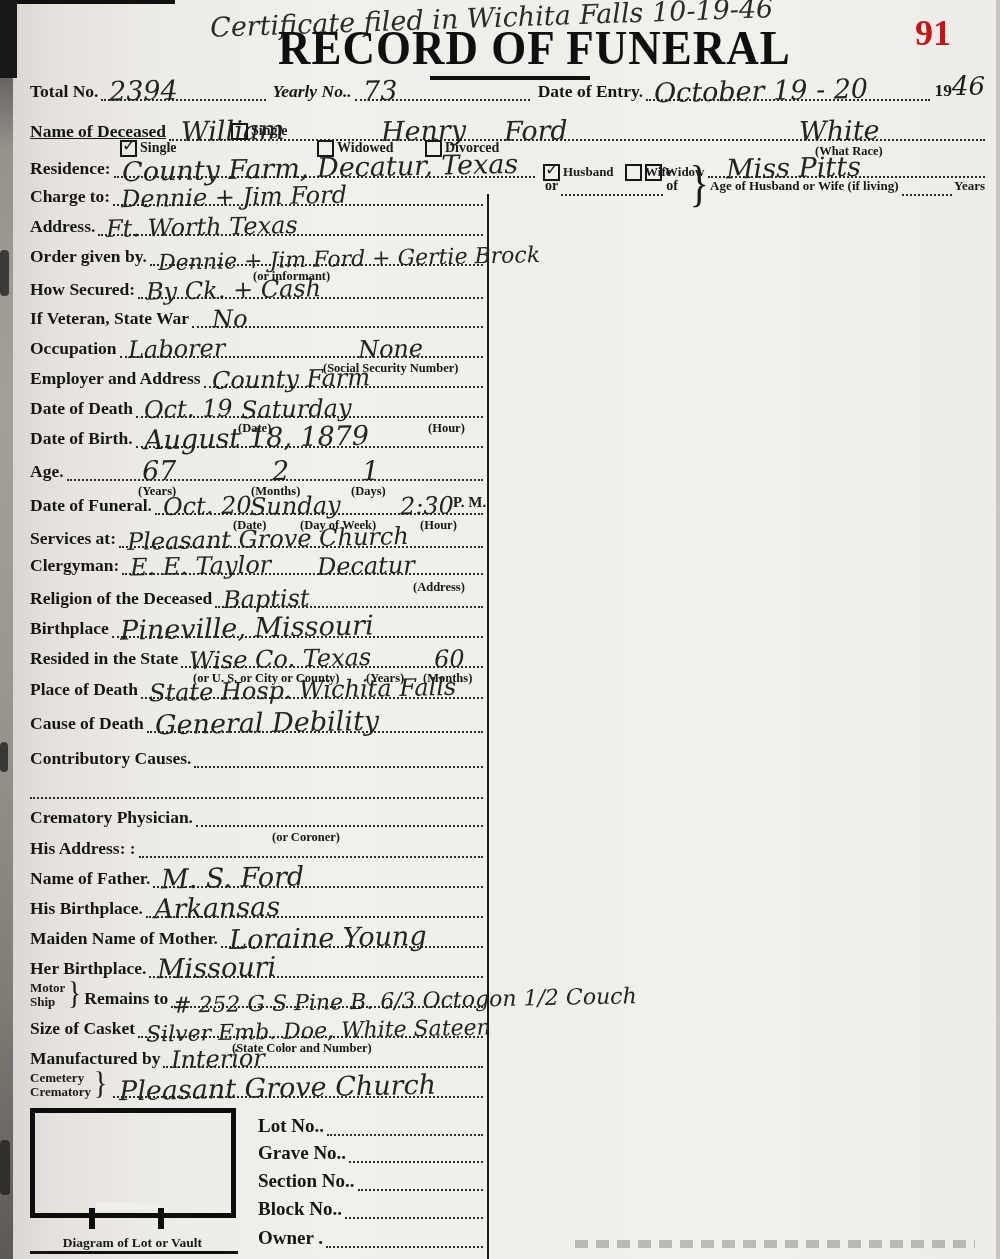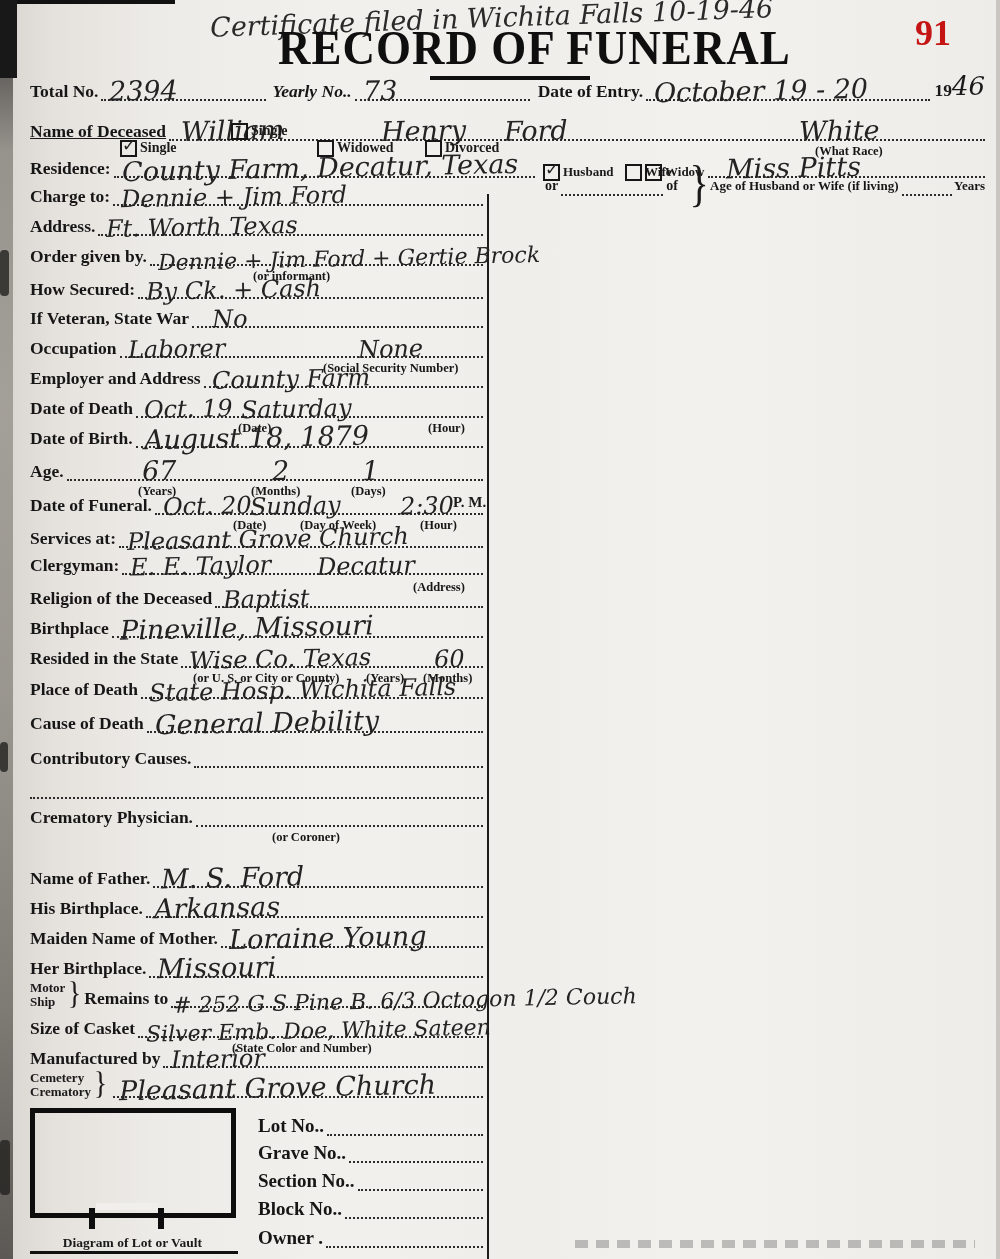--- a/index.html
+++ b/index.html
@@ -325,20 +325,26 @@
   </div>
 
   <div class="row" style="top:799px;left:30px;width:453px;">
     <span class="lbl">Crematory Physician.</span>
     <span class="fill">
         <span class="hw"></span>
       </span>
   </div>
   <span class="cap" style="left:272px;top:830px;">(or Coroner)</span>
 
+  <div class="row" style="top:830px;left:30px;width:453px;">
+    <span class="lbl">His Address: :</span>
+    <span class="fill">
+        <span class="hw"></span>
+      </span>
+  </div>
 
   <div class="row" style="top:860px;left:30px;width:453px;">
     <span class="lbl">Name of Father.</span>
     <span class="fill">
         <span class="hw hw-lg">M. S. Ford</span>
       </span>
   </div>
 
   <div class="row" style="top:890px;left:30px;width:453px;">
     <span class="lbl">His Birthplace.</span>

